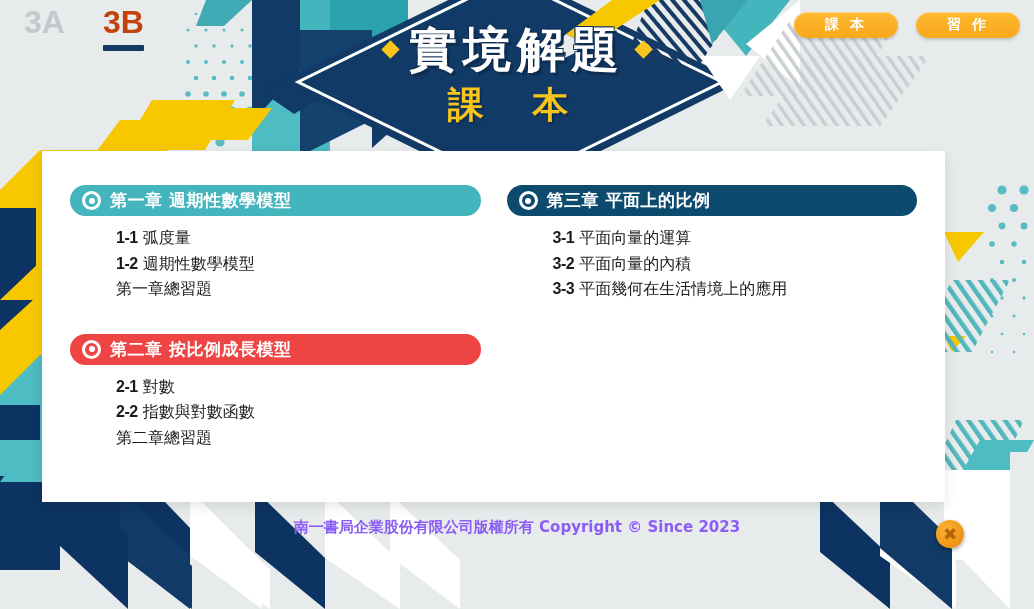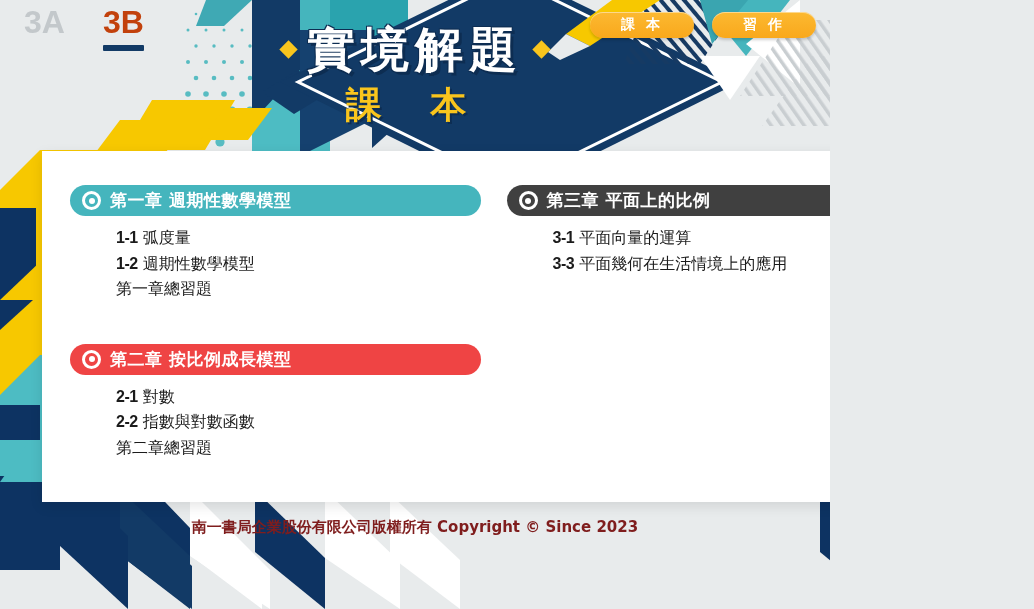--- a/index.html
+++ b/index.html
@@ -1,21 +1,21 @@
 <!DOCTYPE html>
 <html><head>
 <meta charset="utf-8">
 <style>
   * { box-sizing: border-box; margin: 0; padding: 0; }
   html, body {
     width: 1034px; height: 609px; overflow: hidden;
     background: #e8ebec;
     font-family: "Liberation Sans", "DejaVu Sans", sans-serif;
   }
-  #stage { position: relative; width: 830px; height: 609px; background: #e8ebec; overflow: hidden; }
+  #stage { position: relative; width: 1034px; height: 609px; background: #e8ebec; overflow: hidden; }
   .bg-svg { position: absolute; inset: 0; width: 1034px; height: 609px; }
 
   
   .tabs { position: absolute; left: 24px; top: 2px; display: flex; align-items: flex-start; gap: 38px; z-index: 40; }
   .tab { font-size: 32px; font-weight: bold; letter-spacing: 0px; line-height: 40px; padding-bottom: 3px; }
   .tab-inactive { color: #c3c8cb; }
   .tab-active { color: #c2410c; position: relative; }
   .tab-active .underline { position: absolute; left: 0; right: 0; bottom: -6px; height: 6px; background: #123a66; border-radius: 1px; }
 
   
@@ -48,40 +48,40 @@
   .diam { display: inline-block; width: 13px; height: 13px; background: #f9c51d; transform: rotate(45deg); vertical-align: 10px; margin: 0 12px; }
 
   
   .card {
     position: absolute; left: 42px; top: 151px; width: 903px; height: 351px;
     background: #ffffff; z-index: 20;
     box-shadow: 0 4px 12px rgba(0,0,0,.10);
   }
   .cols { display: flex; padding: 34px 28px 0 28px; gap: 26px; }
   .col { width: 425px; }
-  .chapter { margin-bottom: 42px; }
+  .chapter { margin-bottom: 32px; }
   .chapter:last-child { margin-bottom: 0; }
   .ch-head {
     height: 31px; border-radius: 16px; display: flex; align-items: center;
     padding-left: 12px; gap: 9px; color: #ffffff;
     font-size: 17px; font-weight: bold; letter-spacing: .5px;
     font-family: "DejaVu Sans", sans-serif;
     cursor: pointer;
   }
   .ch-head .ch-title { white-space: nowrap; }
   .ring { width: 19px; height: 19px; border-radius: 50%; border: 3px solid #ffffff; position: relative; flex: 0 0 auto; }
   .ring::after { content: ""; position: absolute; left: 3.5px; top: 3.5px; width: 6px; height: 6px; border-radius: 50%; background: #ffffff; }
   .secs { padding: 9px 0 0 46px; }
   .sec { font-size: 16px; color: #1b1b1b; line-height: 25.5px; white-space: nowrap; font-family: "DejaVu Sans", sans-serif; cursor: pointer; }
   .sec .num { font-weight: bold; letter-spacing: -0.5px; margin-right: 5px; font-family: Liberation Sans, sans-serif; }
 
   
   .footer {
     position: absolute; left: 0; right: 0; top: 518px; text-align: center;
-    font-size: 15px; font-weight: bold; color: #7f1d1d; z-index: 25;
+    font-size: 15px; font-weight: bold; color: #8b5cf6; z-index: 25;
     font-family: "DejaVu Sans", sans-serif;
   }
 
   
   .closebtn {
     position: absolute; left: 936px; top: 520px; width: 28px; height: 28px; border-radius: 50%;
     background: radial-gradient(circle at 35% 30%, #fcb034, #ef9414 70%, #d9820c);
     box-shadow: 0 2px 4px rgba(0,0,0,.35);
     z-index: 60; cursor: pointer; border: none;
     display: flex; align-items: center; justify-content: center;
@@ -312,26 +312,27 @@
             <div class="sec"><span class="num">2-2</span><span>指數與對數函數</span></div>
             <div class="sec"><span>第二章總習題</span></div>
           </div>
         </div>
 
       </div>
 
       <div class="col">
 
         <div class="chapter">
-          <div class="ch-head" style="background:#404040">
+          <div class="ch-head" style="background:#0c4a6e">
             <span class="ring"></span>
             <span class="ch-title">第三章 平面上的比例</span>
           </div>
           <div class="secs">
             <div class="sec"><span class="num">3-1</span><span>平面向量的運算</span></div>
+            <div class="sec"><span class="num">3-2</span><span>平面向量的內積</span></div>
             <div class="sec"><span class="num">3-3</span><span>平面幾何在生活情境上的應用</span></div>
           </div>
         </div>
 
       </div>
 
     </div>
   </div>
 
   <div class="footer">南一書局企業股份有限公司版權所有 Copyright © Since 2023</div>

